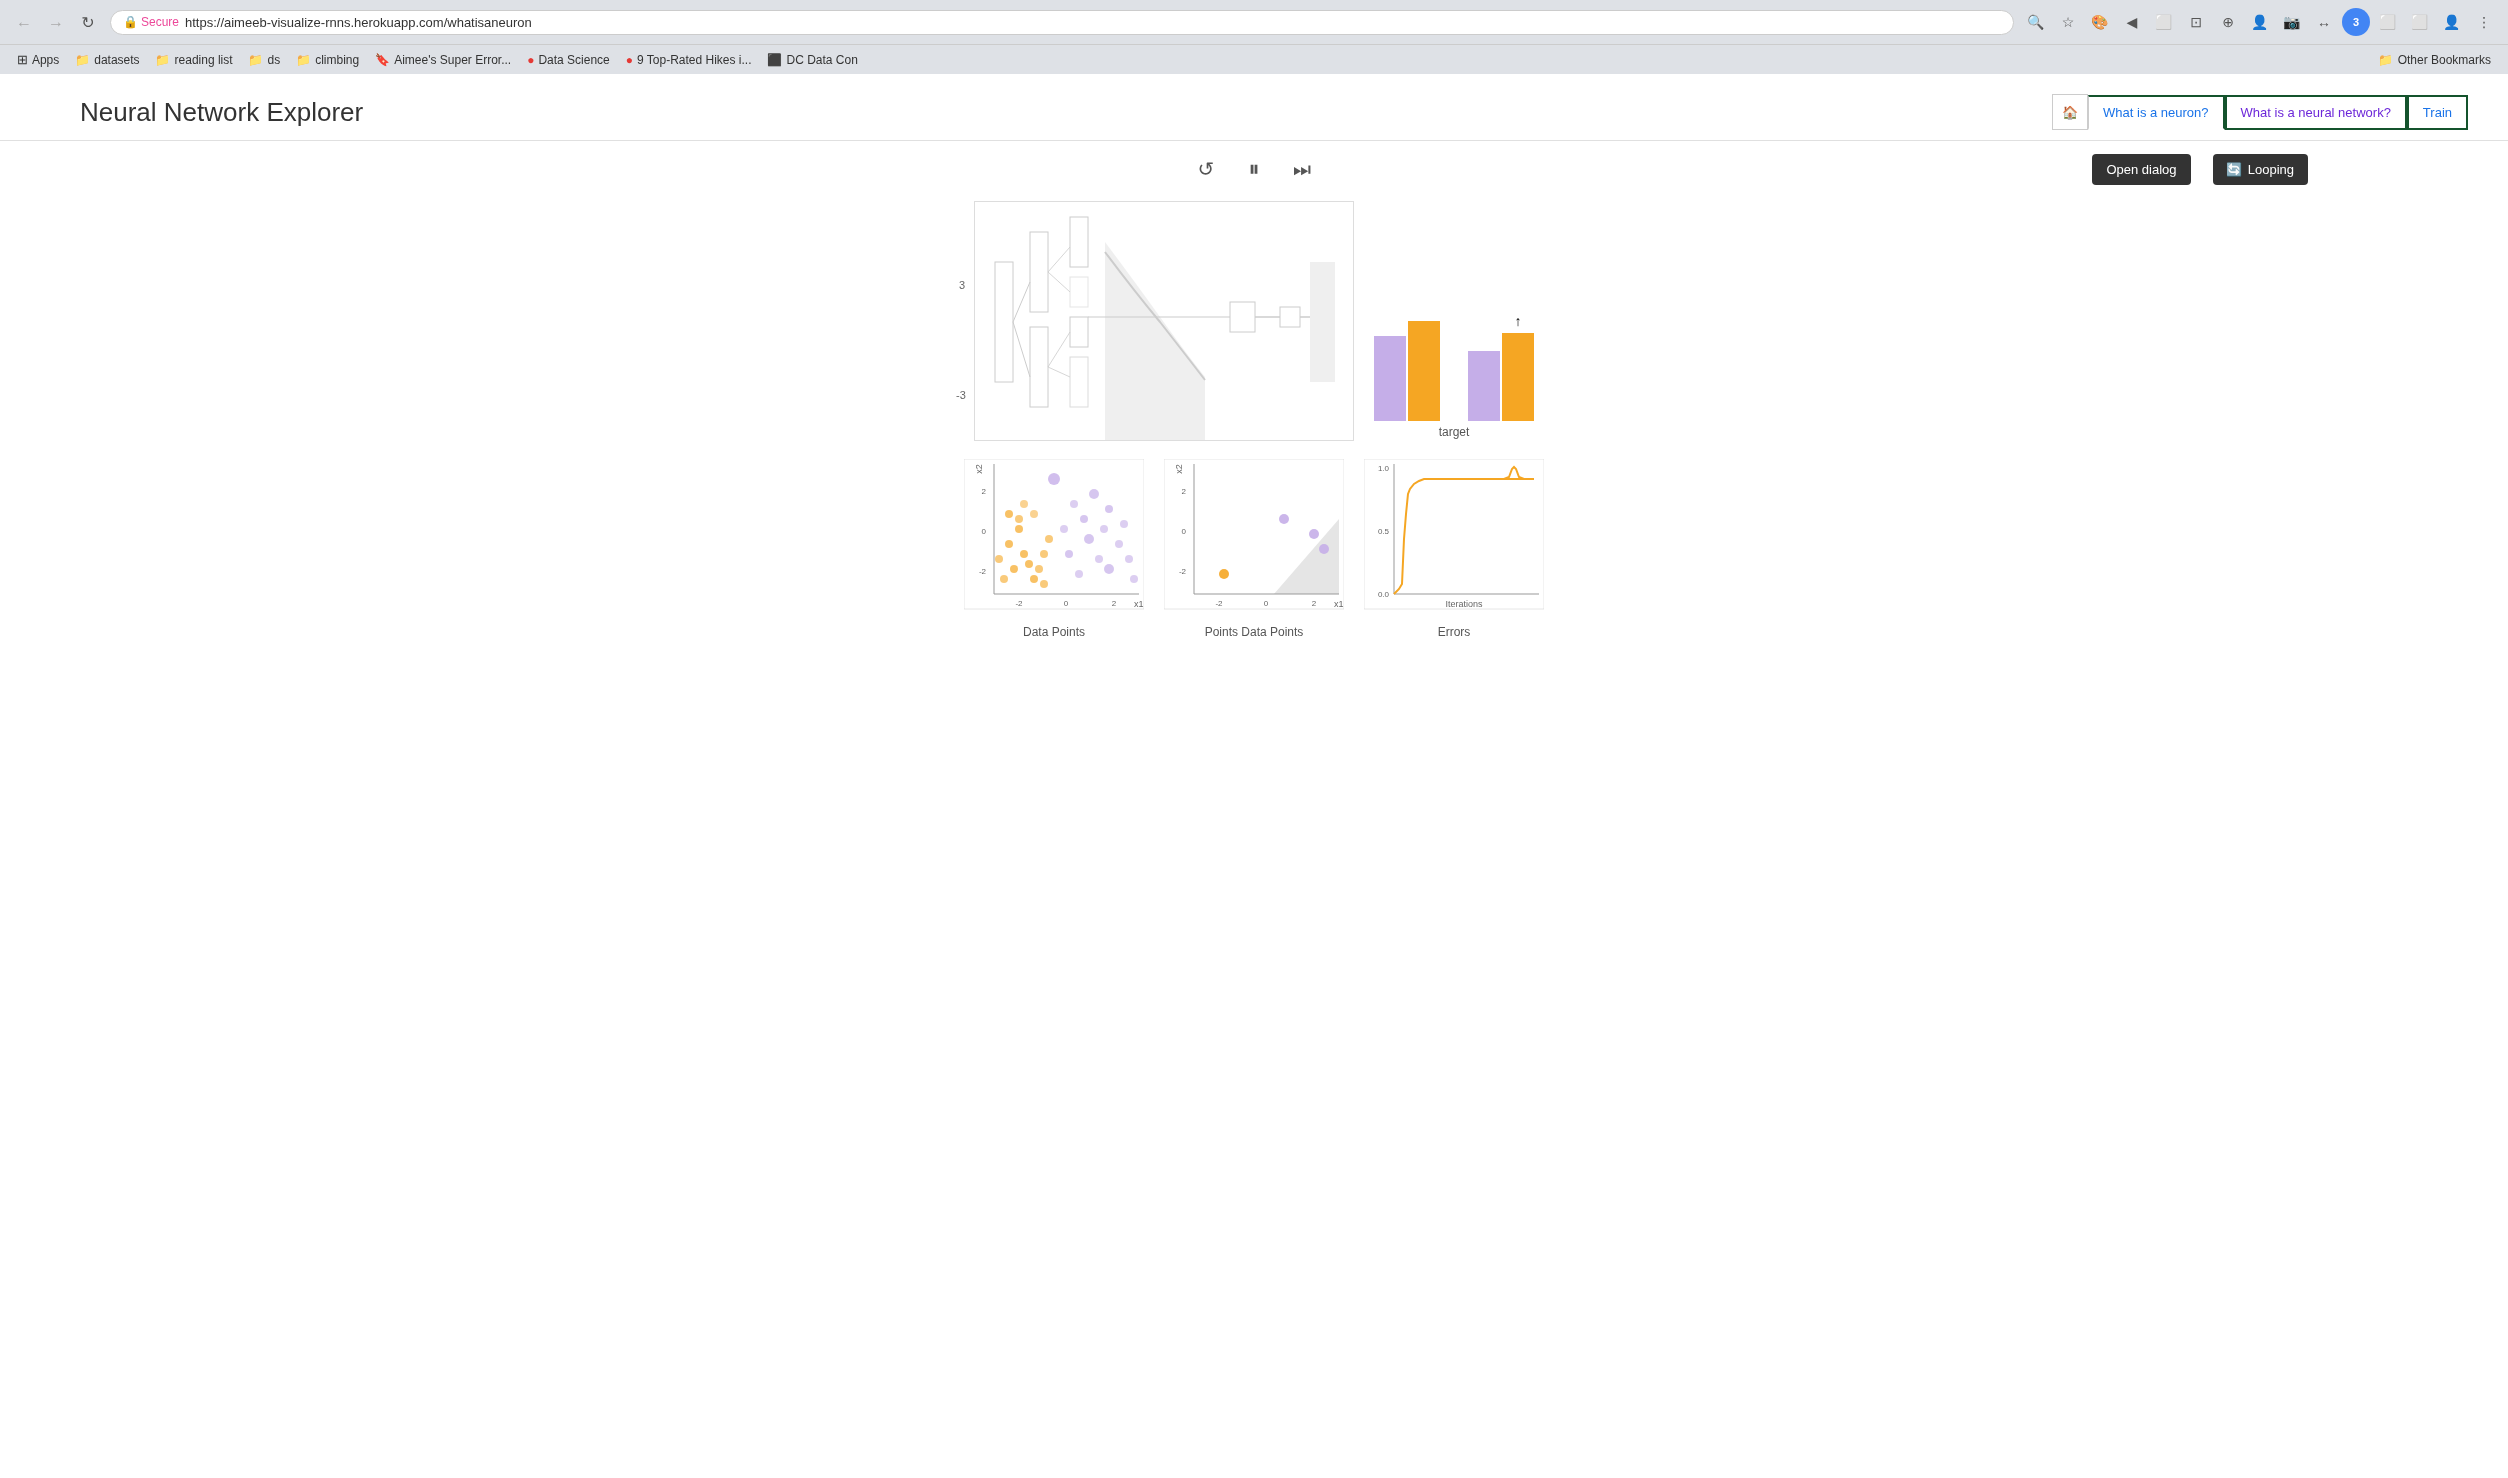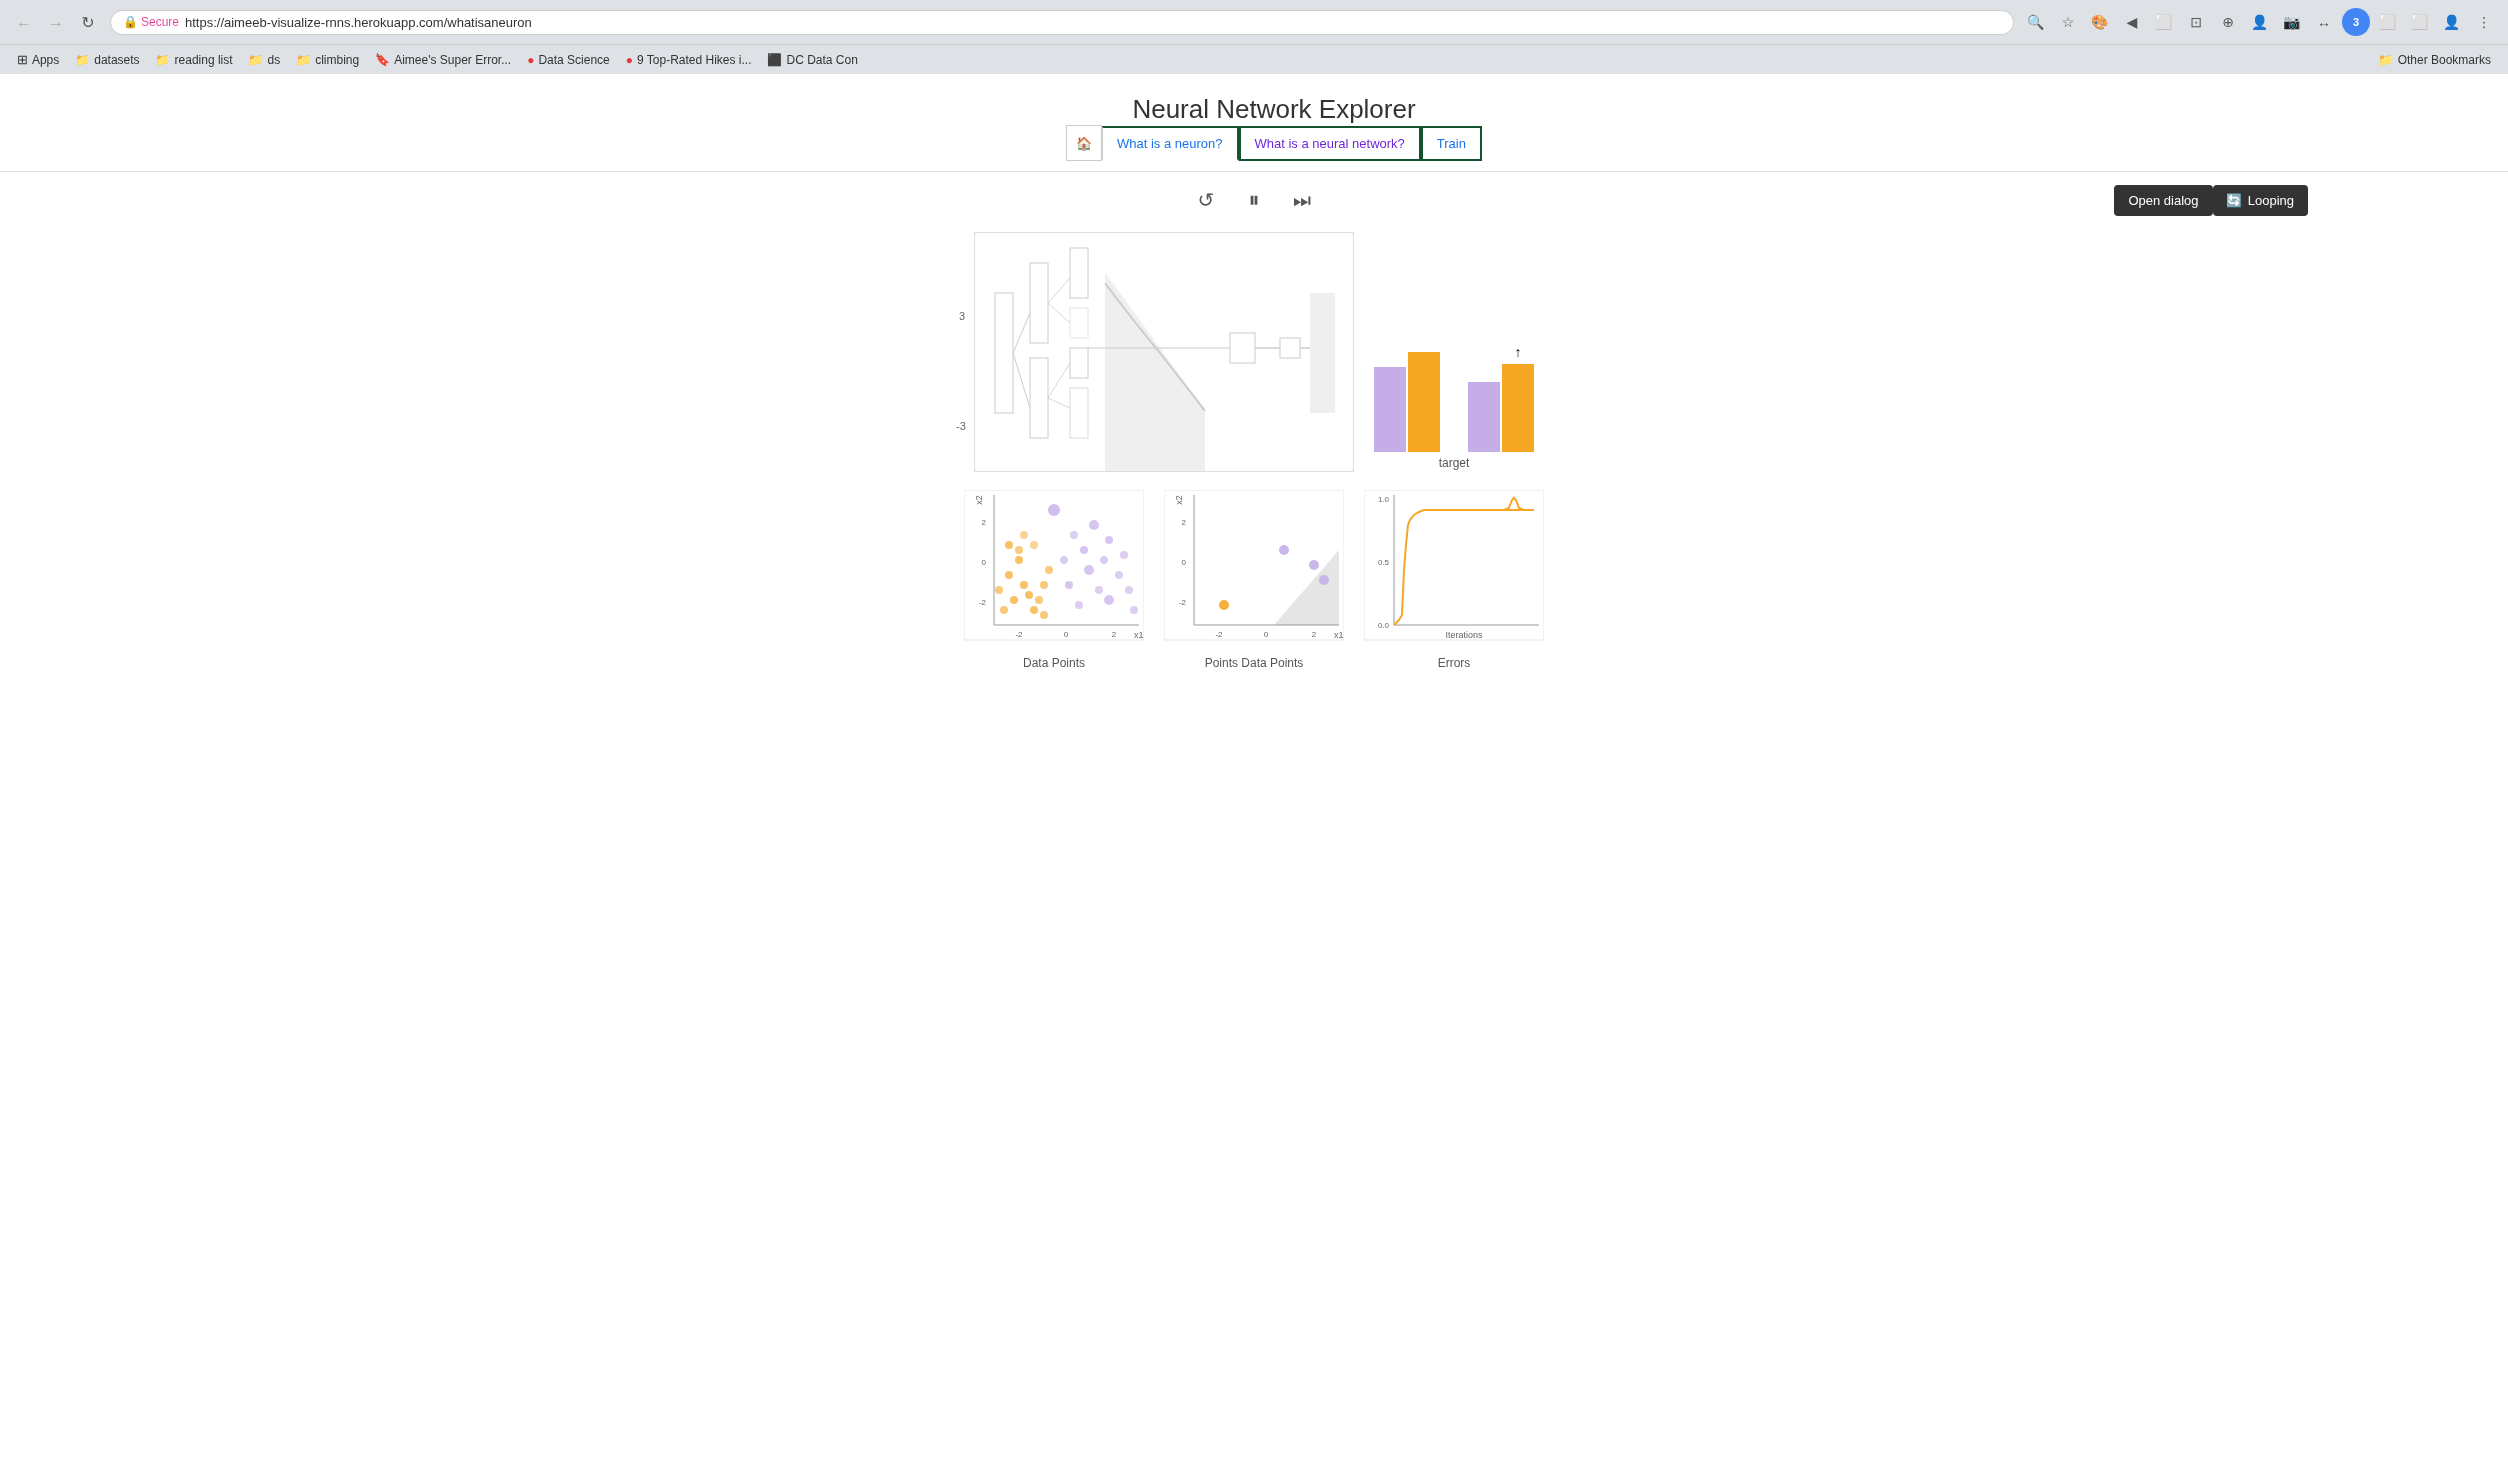--- a/index.html
+++ b/index.html
@@ -18,31 +18,31 @@
     .toolbar-icon-btn { width: 28px; height: 28px; border-radius: 50%; background: transparent; border: none; cursor: pointer; display: flex; align-items: center; justify-content: center; color: #555; font-size: 14px; }
 
     
     .bookmarks-bar { display: flex; align-items: center; padding: 4px 10px; gap: 2px; background: #dee1e6; border-top: 1px solid #ccc; overflow: hidden; }
     .bookmark-item { display: flex; align-items: center; gap: 4px; padding: 3px 7px; border-radius: 4px; cursor: pointer; white-space: nowrap; font-size: 12px; color: #333; }
 
     
     .page-content { background: white; min-height: calc(100vh - 70px); }
 
     
-    .app-header { display: flex; align-items: center; padding: 20px 40px 10px 80px; border-bottom: 1px solid #e0e0e0; flex-direction: column; }
+    .app-header { display: flex; align-items: center; padding: 20px 40px 10px 80px; border-bottom: 1px solid #e0e0e0; }
     .app-title { font-size: 26px; font-weight: 400; color: #333; flex: 1; }
     .header-nav { display: flex; align-items: center; gap: 0; }
     .home-btn { width: 36px; height: 36px; background: white; border: 1px solid #ccc; display: flex; align-items: center; justify-content: center; cursor: pointer; color: #555; }
     .nav-tab { padding: 8px 14px; border: 2px solid #14532d; cursor: pointer; font-size: 13px; color: #333; background: white; white-space: nowrap; }
     .nav-tab.active { color: #1a73e8; border-bottom-color: white; }
     .ctrl-btn { background: none; border: none; cursor: pointer; color: #555; font-size: 18px; display: flex; align-items: center; justify-content: center; width: 32px; height: 32px; }
 
     .top-controls { position: relative; display: flex; justify-content: center; align-items: center; padding: 12px 0 6px; }
     .top-controls-center { display: flex; gap: 16px; align-items: center; }
-    .top-controls-right { position: absolute; right: 200px; display: flex; gap: 0; }
+    .top-controls-right { position: absolute; right: 200px; display: flex; gap: 22px; }
 
     .btn-open-dialog { background: #333; color: white; border: none; padding: 8px 14px; border-radius: 4px; cursor: pointer; font-size: 13px; }
     .btn-looping { background: #333; color: white; border: none; padding: 8px 14px; border-radius: 4px; cursor: pointer; font-size: 13px; display: flex; align-items: center; gap: 5px; }
 
     
     .main-viz { display: flex; justify-content: center; gap: 20px; padding: 10px 40px; }
 
     
     .bottom-charts { display: flex; justify-content: center; gap: 20px; padding: 10px 40px 20px; }
     .chart-container { display: flex; flex-direction: column; align-items: center; }

